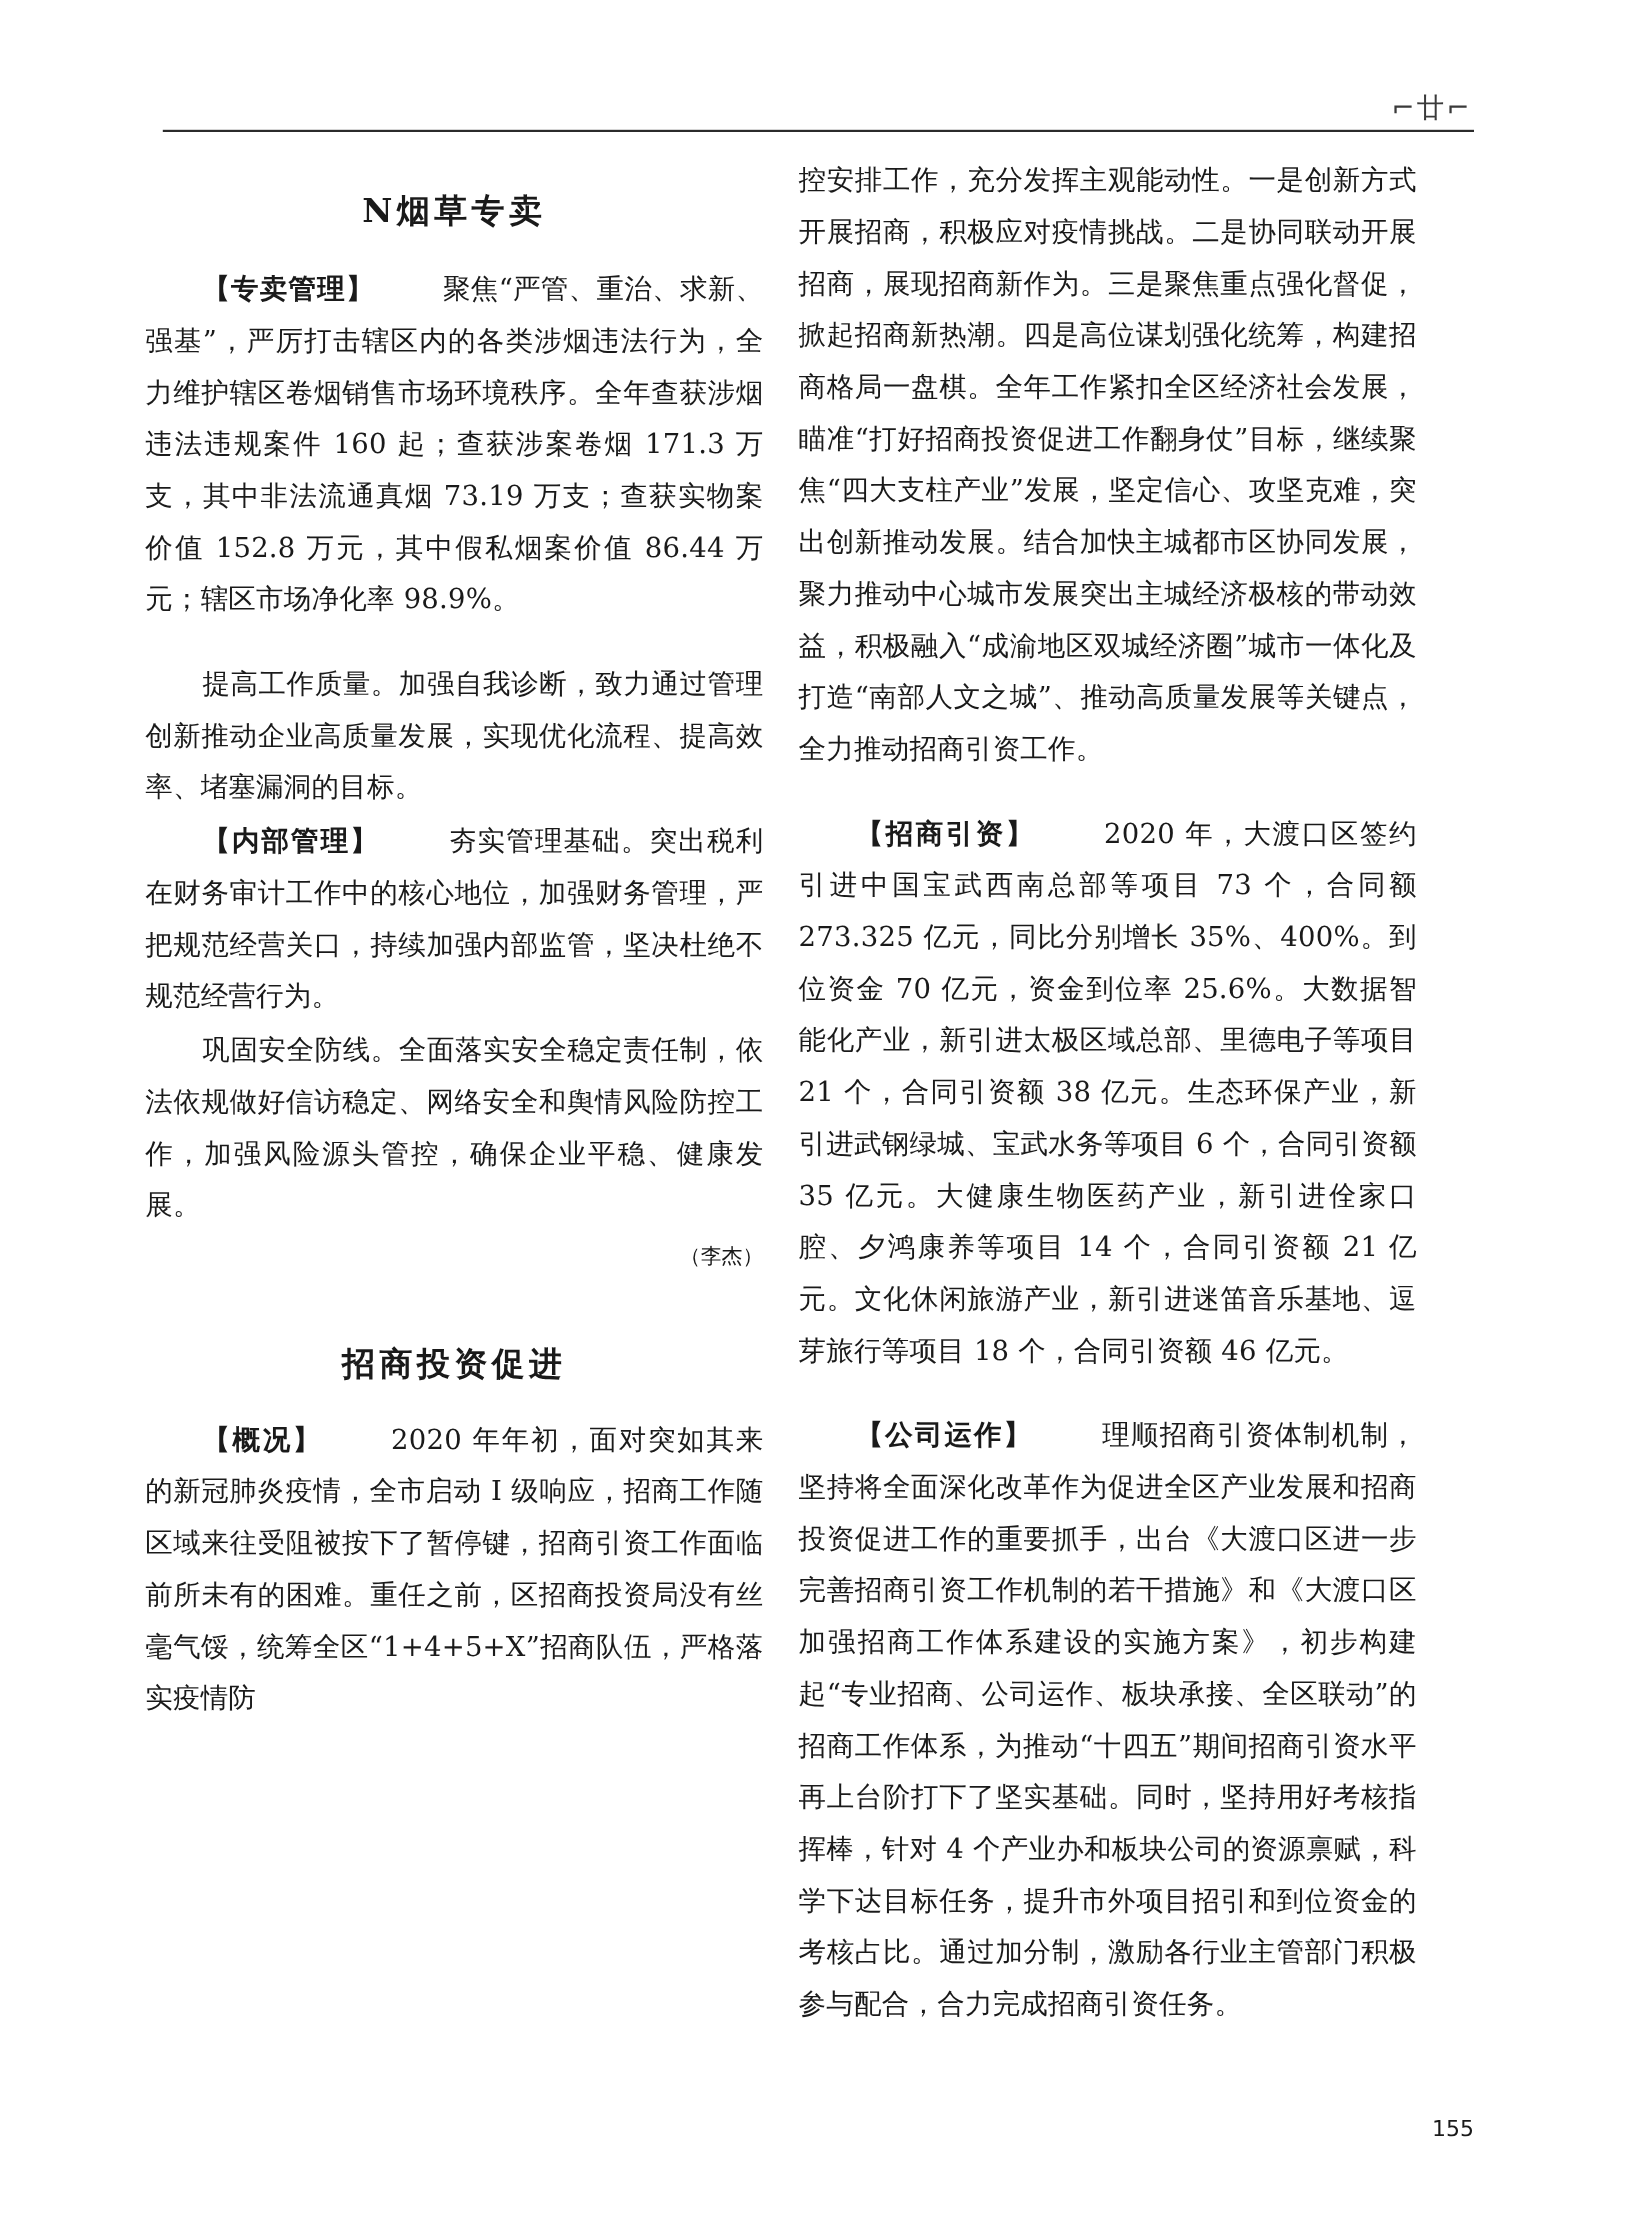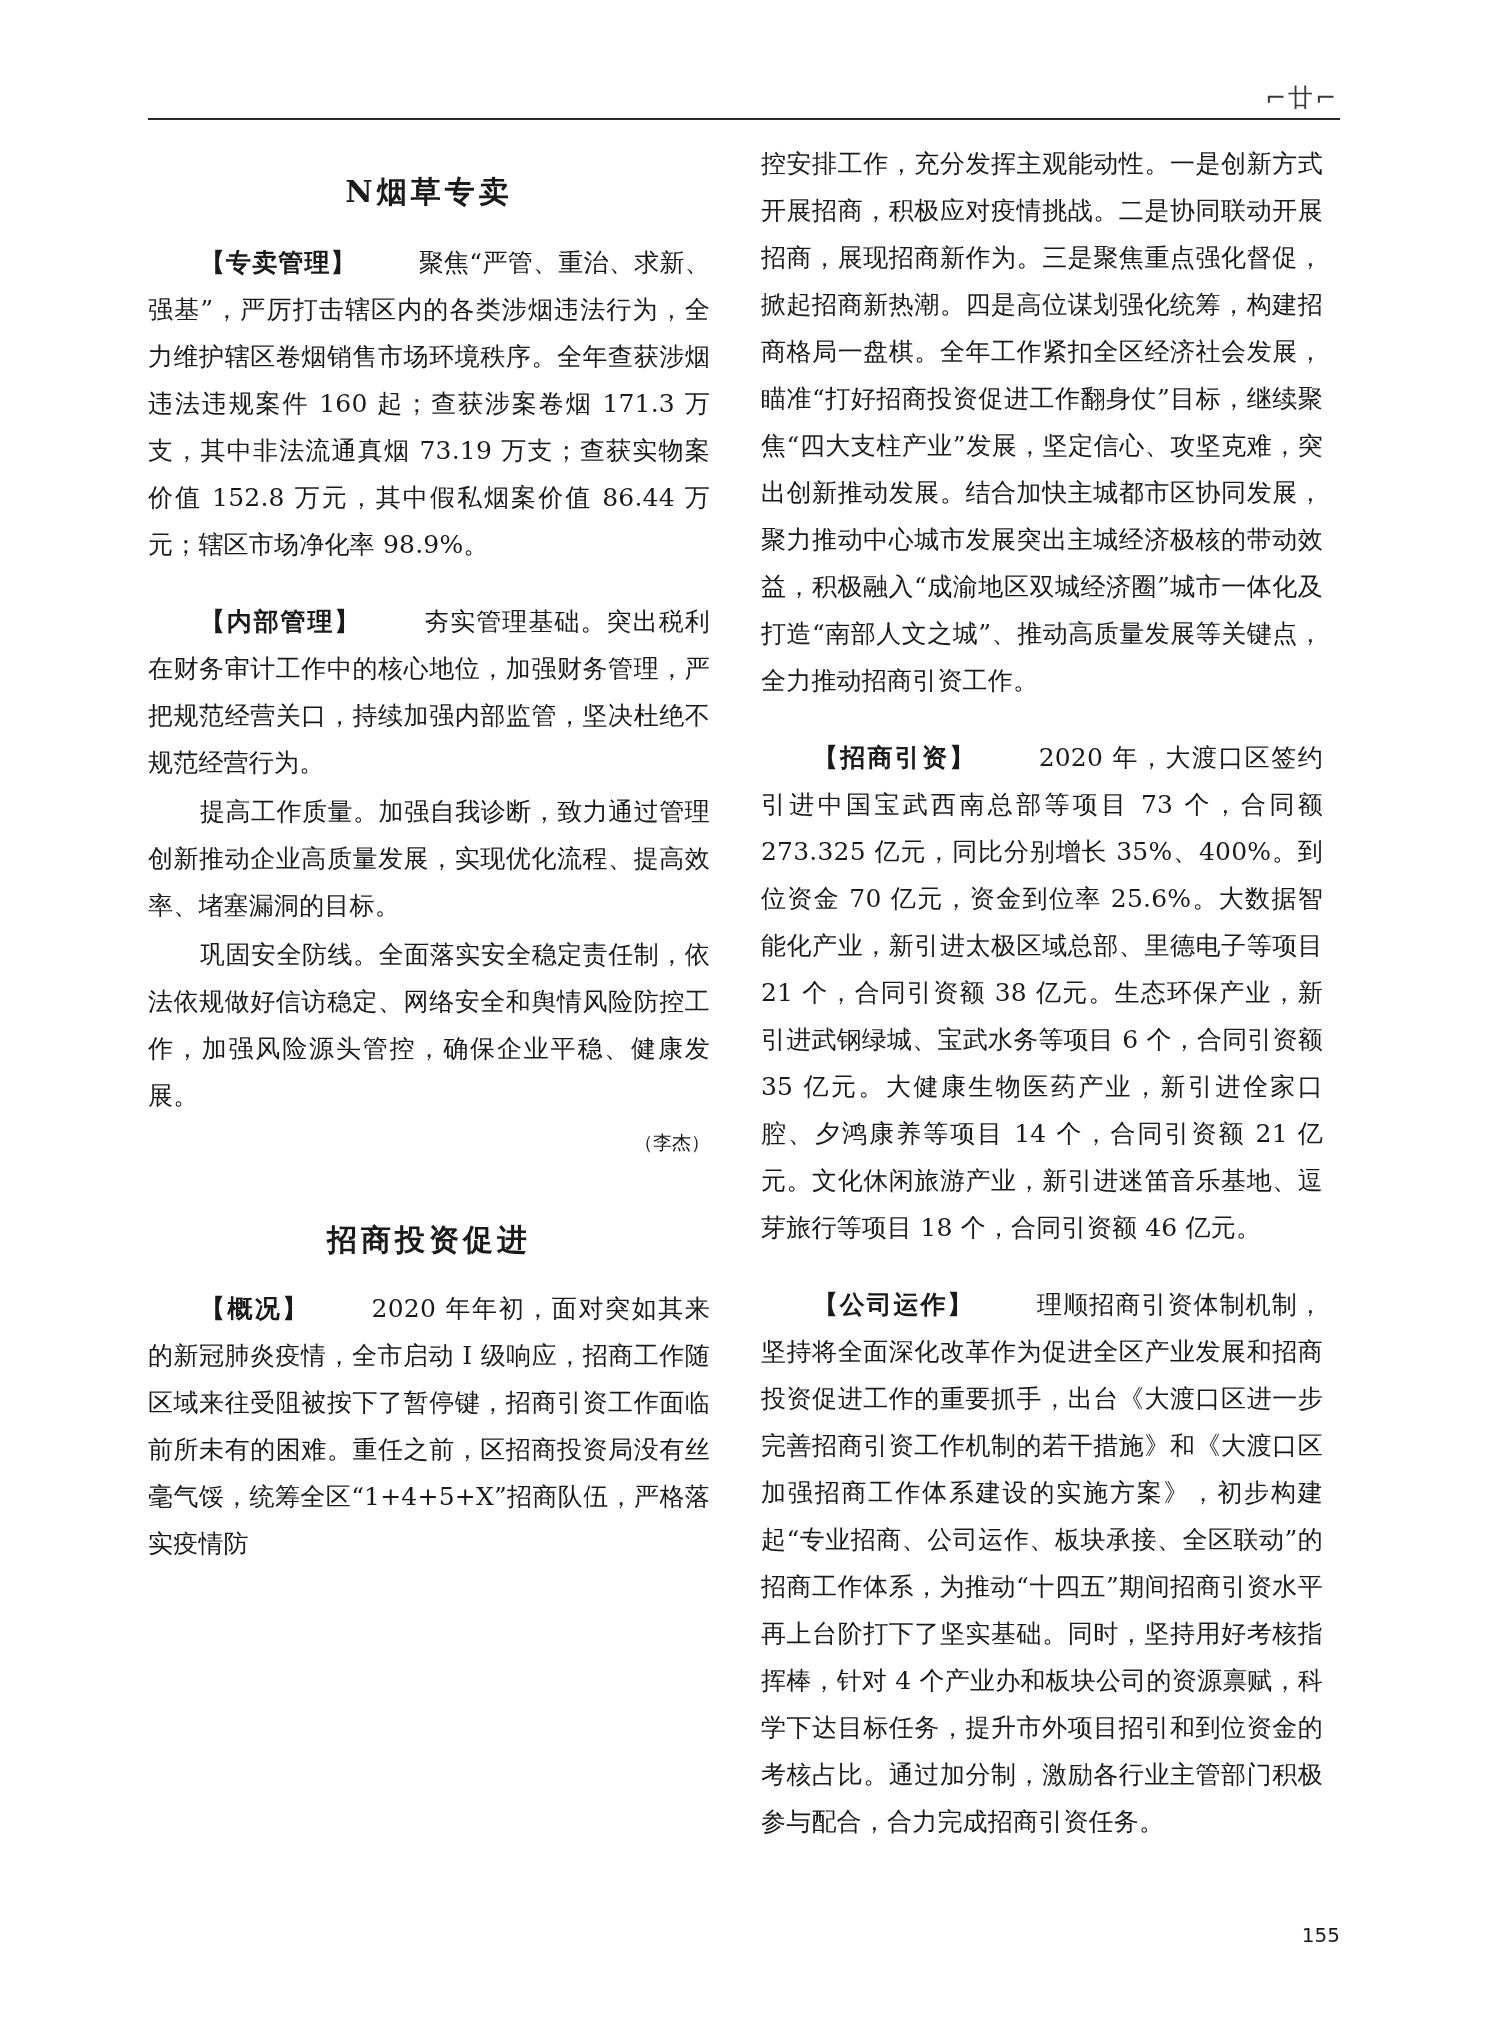--- a/index.html
+++ b/index.html
@@ -41,25 +41,25 @@
     bottom: 6px;
     font-size: 25px;
     letter-spacing: 2px;
     color: #3a3a3a;
     font-family: "DejaVu Sans", "Liberation Sans", sans-serif;
   }
   
   .columns {
     position: absolute;
     top: 140px;
-    left: 148px;
+    left: 132px;
     width: 1192px;
     height: 1680px;
     display: flex;
-    gap: 51px;
+    gap: 32px;
   }
   .col {
     width: 562px;
     position: relative;
   }
   h2.section-title {
     font-size: 30px;
     font-weight: 700;
     text-align: center;
     margin: 18px 0 26px 0;
@@ -126,23 +126,23 @@
   <div class="columns">
 
     <div class="col">
 
       <h2 class="section-title first">N烟草专卖</h2>
 
 
 
       <p class="para indent2"><span class="lead">【专卖管理】</span><span class="lead-gap"></span><span>聚焦“严管、重治、求新、强基”，严厉打击辖区内的各类涉烟违法行为，全力维护辖区卷烟销售市场环境秩序。全年查获涉烟违法违规案件 160 起；查获涉案卷烟 171.3 万支，其中非法流通真烟 73.19 万支；查获实物案价值 152.8 万元，其中假私烟案价值 86.44 万元；辖区市场净化率 98.9%。</span></p>
 
+      <p class="para indent2 nogap"><span>提高工作质量。加强自我诊断，致力通过管理创新推动企业高质量发展，实现优化流程、提高效率、堵塞漏洞的目标。</span></p>
+
       <p class="para indent2 nogap"><span class="lead">【内部管理】</span><span class="lead-gap"></span><span>夯实管理基础。突出税利在财务审计工作中的核心地位，加强财务管理，严把规范经营关口，持续加强内部监管，坚决杜绝不规范经营行为。</span></p>
-
-      <p class="para indent2 nogap"><span>提高工作质量。加强自我诊断，致力通过管理创新推动企业高质量发展，实现优化流程、提高效率、堵塞漏洞的目标。</span></p>
 
       <p class="para indent2 tight"><span>巩固安全防线。全面落实安全稳定责任制，依法依规做好信访稳定、网络安全和舆情风险防控工作，加强风险源头管控，确保企业平稳、健康发展。</span></p>
 
       <div class="sign">（李杰）</div>
 
       <h2 class="section-title second">招商投资促进</h2>
 
       <p class="para indent2"><span class="lead">【概况】</span><span class="lead-gap"></span><span>2020 年年初，面对突如其来的新冠肺炎疫情，全市启动 I 级响应，招商工作随区域来往受阻被按下了暂停键，招商引资工作面临前所未有的困难。重任之前，区招商投资局没有丝毫气馁，统筹全区“1+4+5+X”招商队伍，严格落实疫情防</span></p>
 
     </div>

